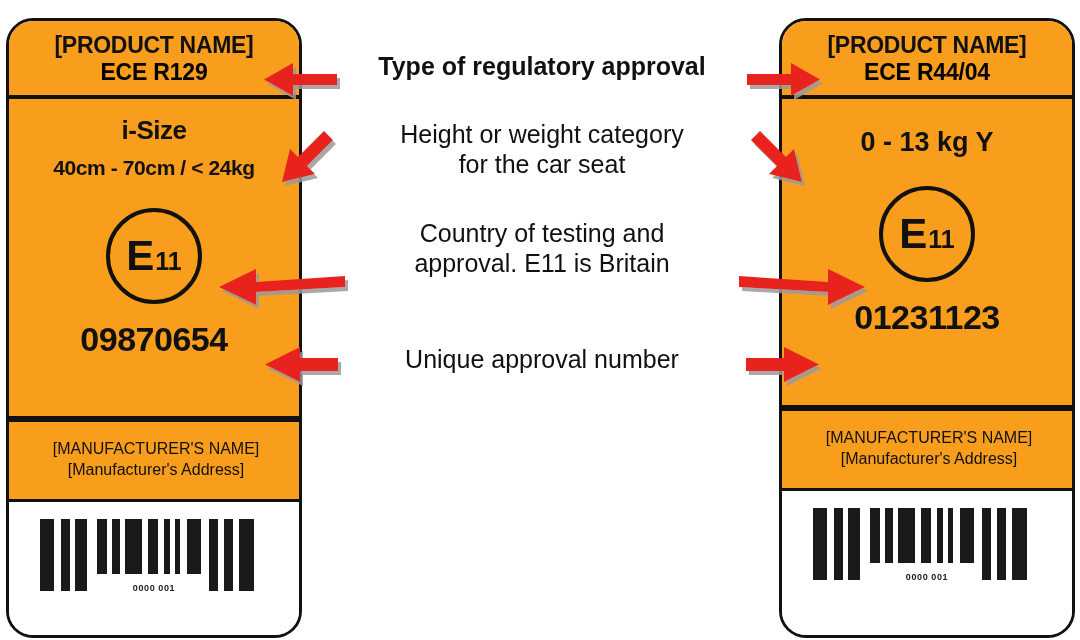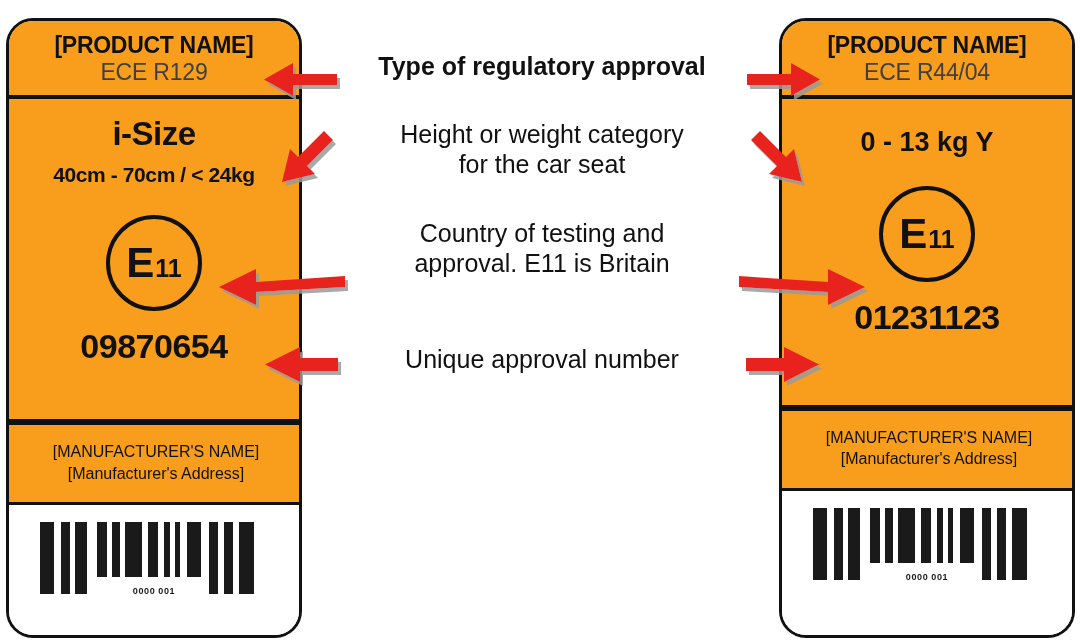--- a/index.html
+++ b/index.html
@@ -42,41 +42,41 @@
   .product-name {
     font-size: 23px;
     font-weight: bold;
     color: #111111;
     letter-spacing: -0.3px;
     line-height: 1.08;
     white-space: nowrap;
   }
   .regulation {
     font-size: 23px;
-    font-weight: normal;
-    color: #404040;
+    font-weight: bold;
+    color: #000000;
     letter-spacing: -0.2px;
     line-height: 1.2;
     margin-top: 1px;
   }
 
   
   .sec-main {
     background: #F99D1C;
     text-align: center;
     padding-top: 18px;
     padding-bottom: 12px;
     border-bottom: 6px solid #111111;
     flex: 1 1 auto;
     display: flex;
     flex-direction: column;
     align-items: center;
   }
   .category-main {
-    font-size: 33px;
+    font-size: 26px;
     font-weight: bold;
     color: #111111;
     letter-spacing: -0.5px;
     line-height: 1;
   }
   .category-sub {
     font-size: 21px;
     font-weight: bold;
     color: #111111;
     letter-spacing: -0.4px;

